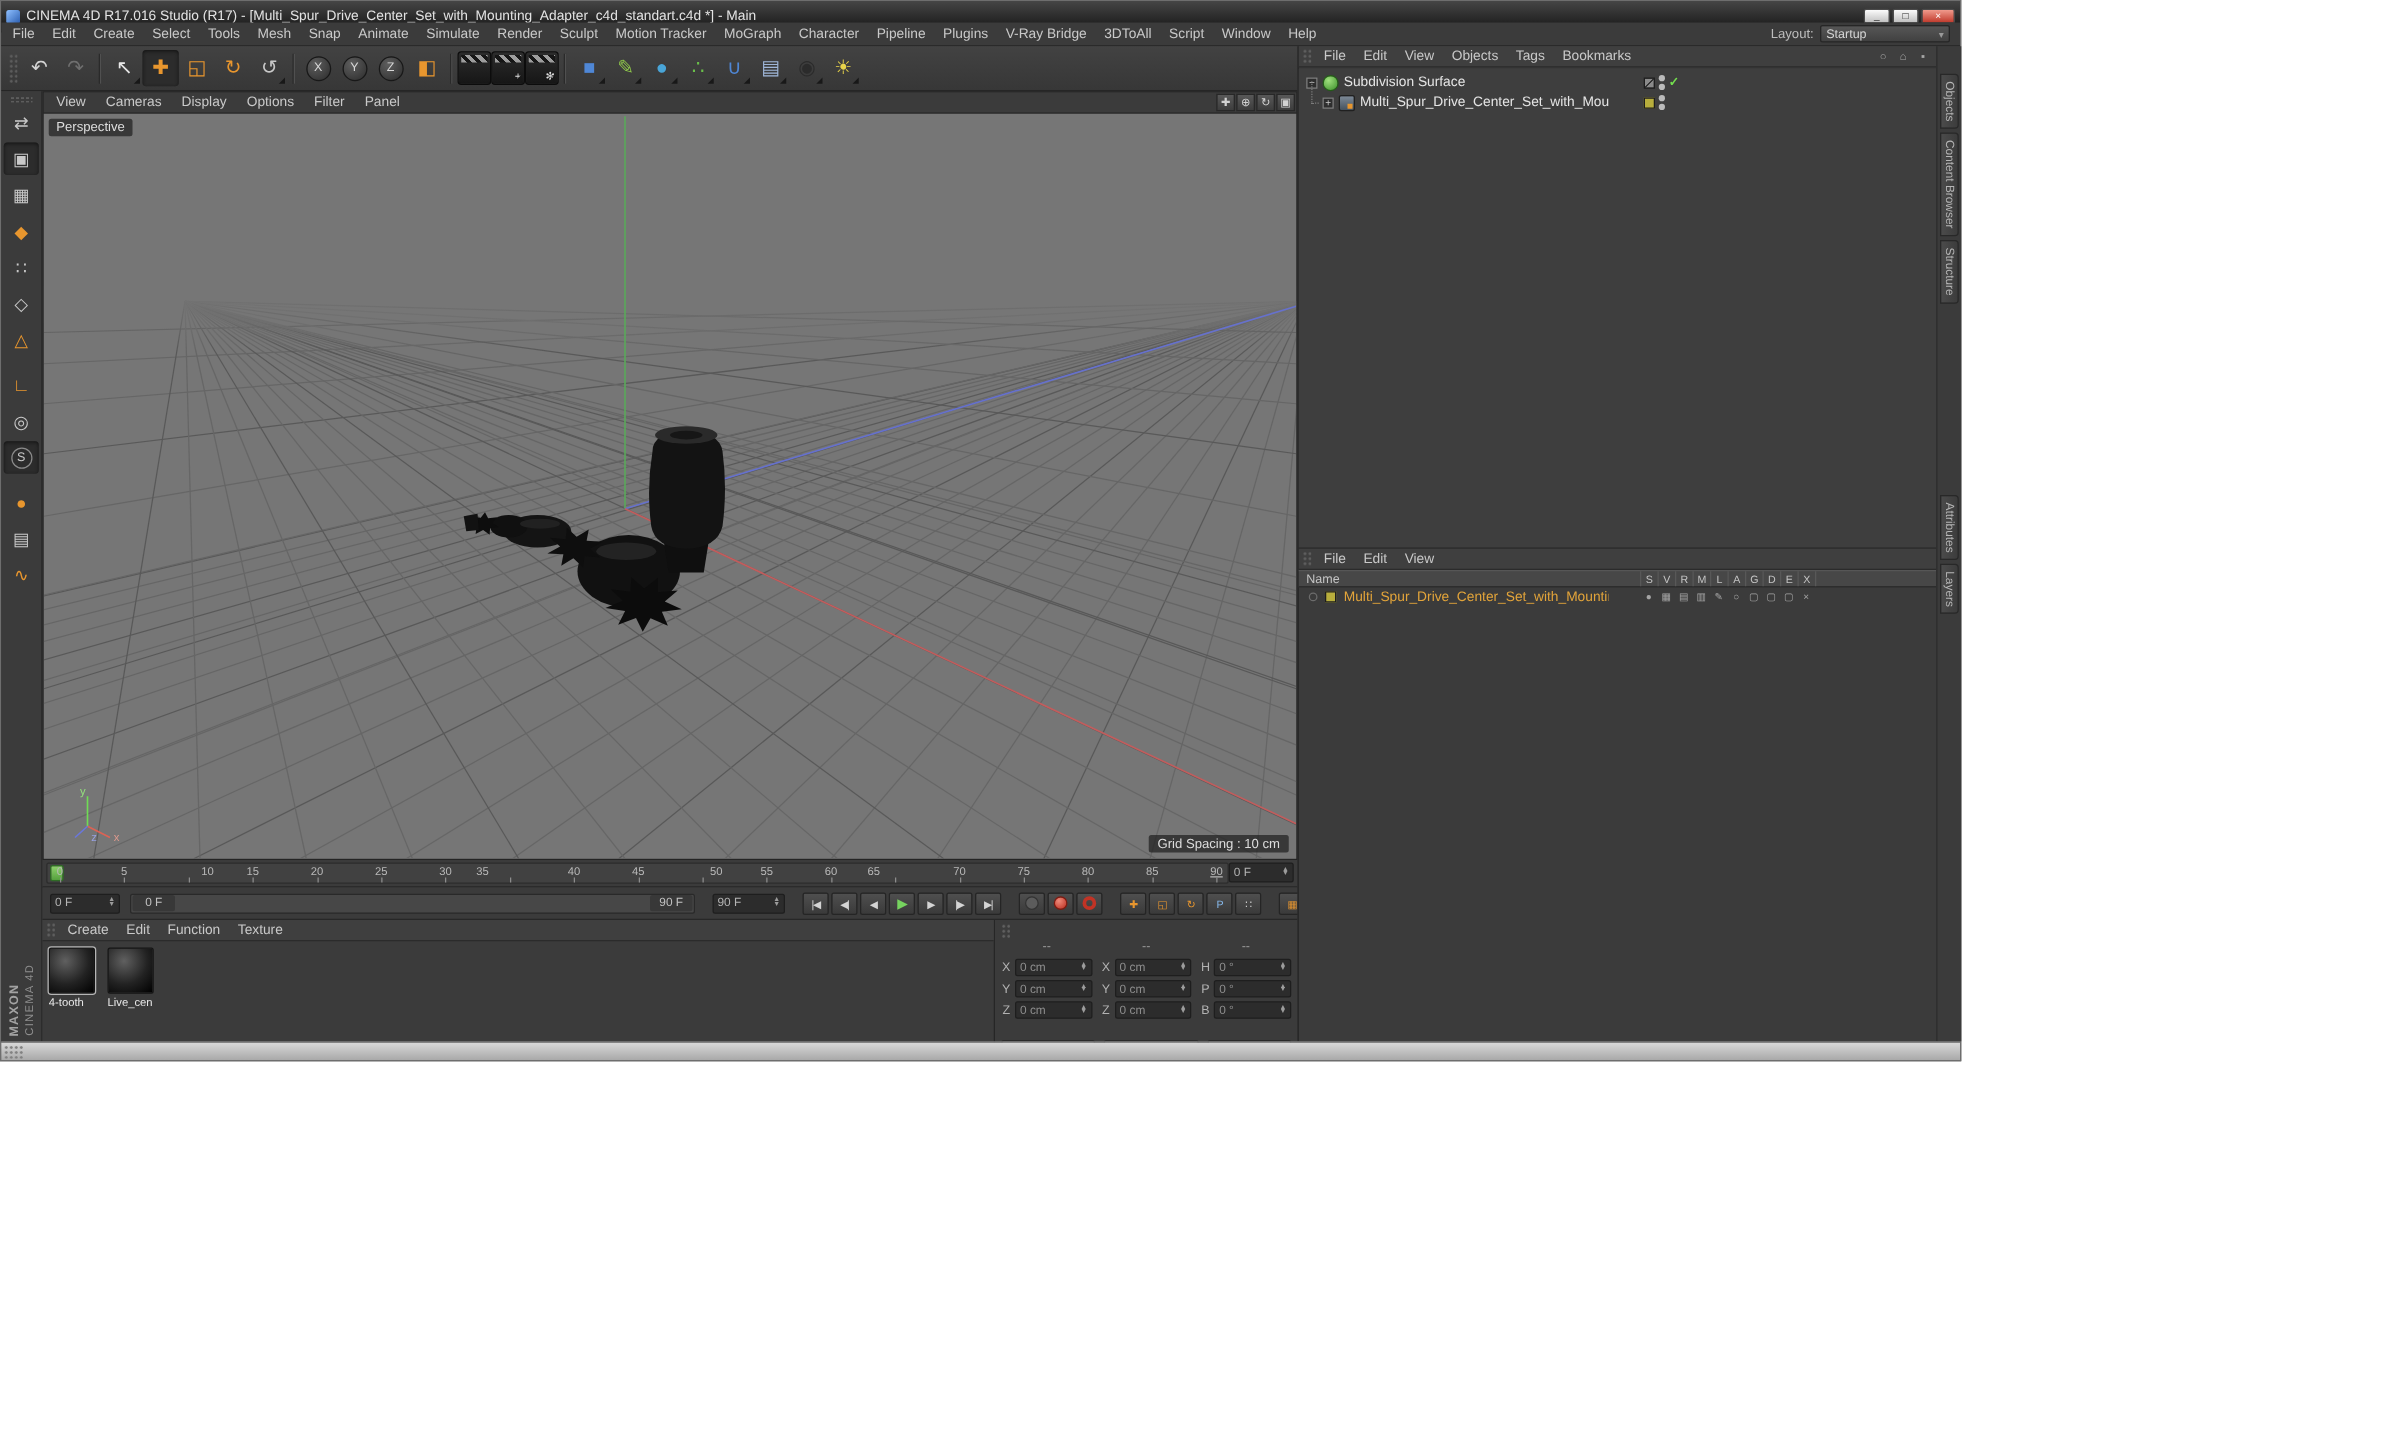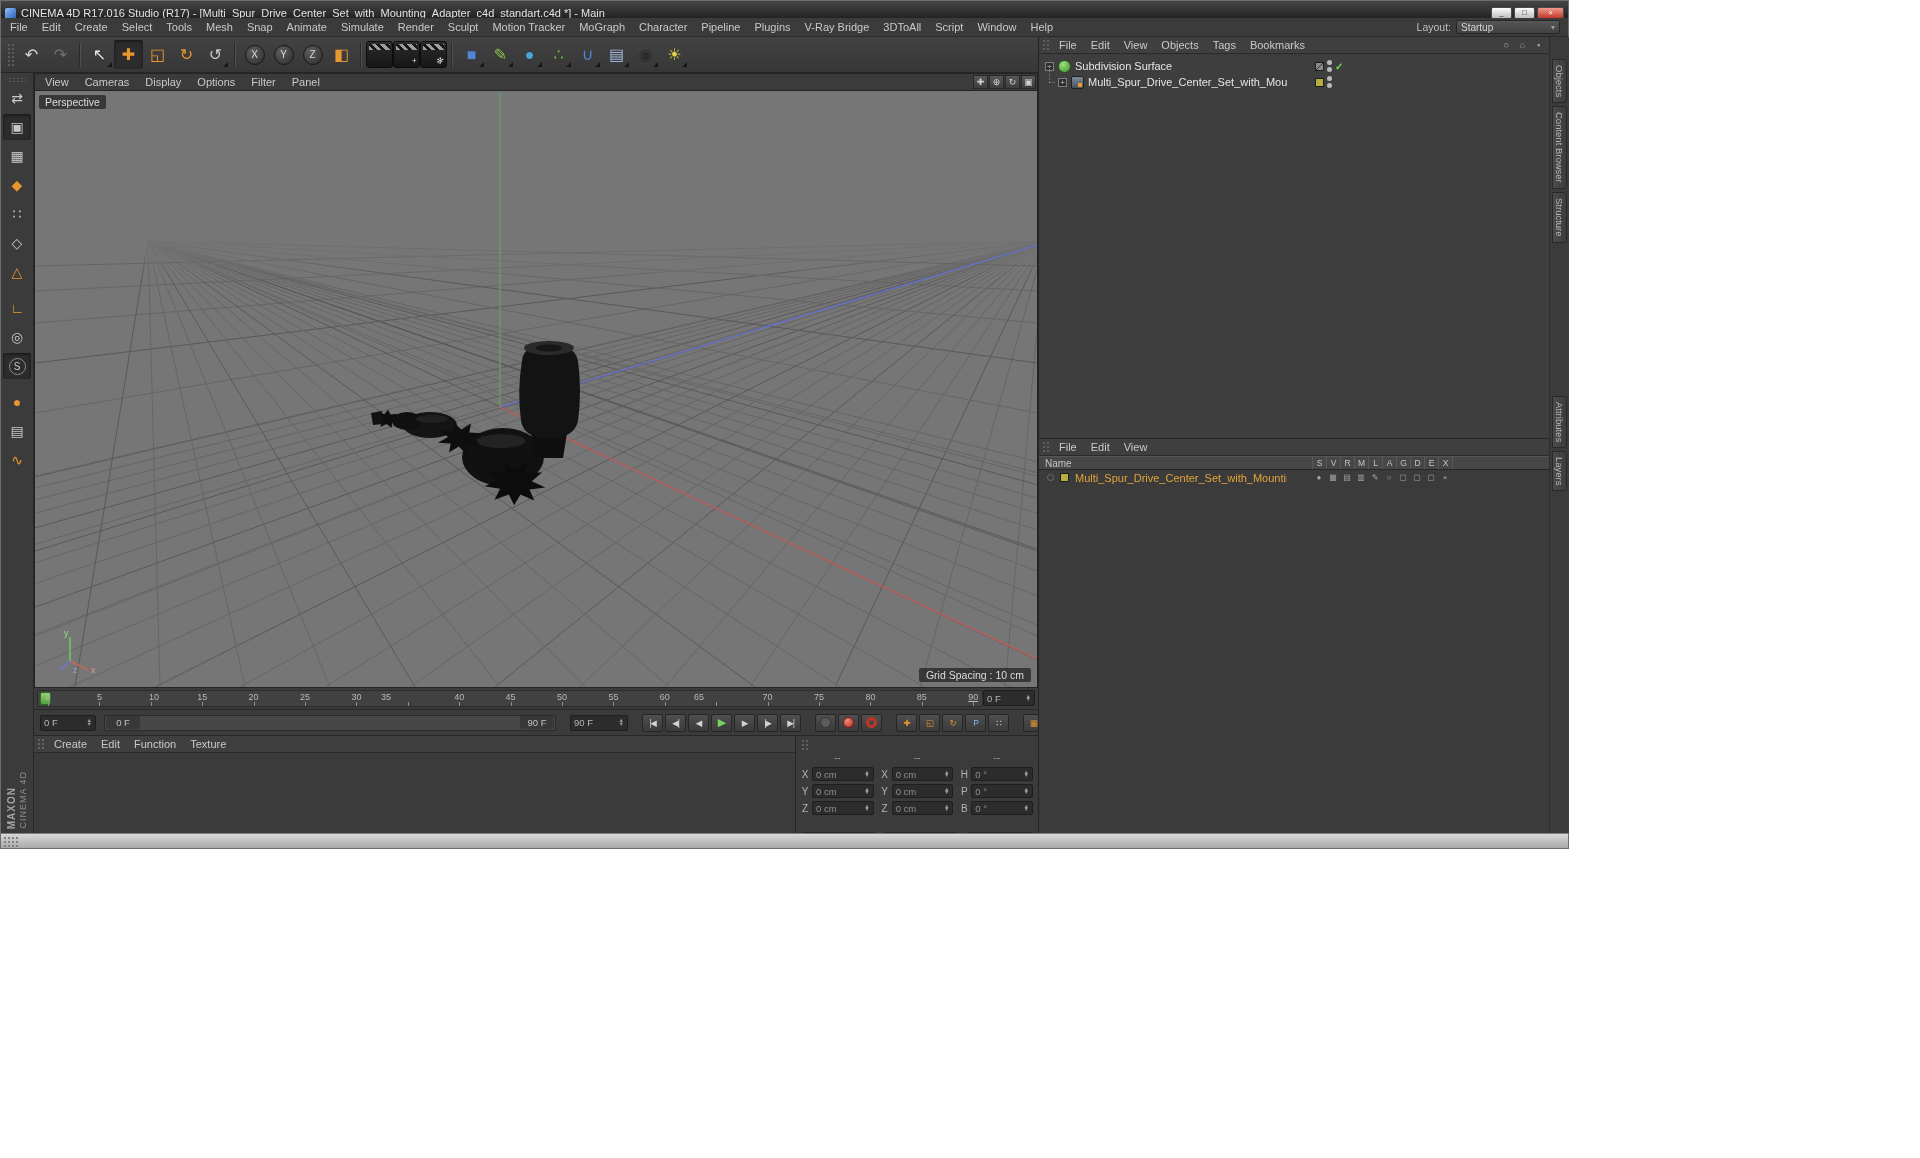--- a/index.html
+++ b/index.html
@@ -437,37 +437,37 @@
     </div>
   </div>
 
   <div class="timeline">
     <div class="tl-ruler" id="tl-ruler">
       <div class="tl-head"></div>
     <span class="tick" style="left: 10px;">0</span>
         <i class="tickmark" style="left: 10px;"></i>
         <span class="tick" style="left: 61.4px;">5</span>
         <i class="tickmark" style="left: 61.4px;"></i>
-        <span class="tick" style="left: 116px;">10</span>
+        <span class="tick" style="left: 128px;">10</span>
         <i class="tickmark" style="left: 112.8px;"></i>
         <span class="tick" style="left: 164.2px;">15</span>
         <i class="tickmark" style="left: 164.2px;"></i>
         <span class="tick" style="left: 215.6px;">20</span>
         <i class="tickmark" style="left: 215.6px;"></i>
         <span class="tick" style="left: 267px;">25</span>
         <i class="tickmark" style="left: 267px;"></i>
         <span class="tick" style="left: 318.4px;">30</span>
         <i class="tickmark" style="left: 318.4px;"></i>
         <span class="tick" style="left: 348px;">35</span>
         <i class="tickmark" style="left: 369.8px;"></i>
         <span class="tick" style="left: 421.2px;">40</span>
         <i class="tickmark" style="left: 421.2px;"></i>
         <span class="tick" style="left: 472.6px;">45</span>
         <i class="tickmark" style="left: 472.6px;"></i>
-        <span class="tick" style="left: 524px; text-align: right;">50</span>
+        <span class="tick" style="left: 535px; text-align: right;">50</span>
         <i class="tickmark" style="left: 524px;"></i>
         <span class="tick" style="left: 575.4px;">55</span>
         <i class="tickmark" style="left: 575.4px;"></i>
         <span class="tick" style="left: 626.8px;">60</span>
         <i class="tickmark" style="left: 626.8px;"></i>
         <span class="tick" style="left: 661px;">65</span>
         <i class="tickmark" style="left: 678.2px;"></i>
         <span class="tick" style="left: 729.6px;">70</span>
         <i class="tickmark" style="left: 729.6px;"></i>
         <span class="tick" style="left: 781px;">75</span>
@@ -533,20 +533,30 @@
   <div class="matman">
     <div class="panel-menu">
       <div class="grip-h"></div>
       <div id="mm-menu-items" style="display:flex">
           <span class="menu-item">Create</span>
           <span class="menu-item">Edit</span>
           <span class="menu-item">Function</span>
           <span class="menu-item">Texture</span>
         </div>
     </div>
+    <div class="mm-items" id="mm-items">
+        <div class="mat selected">
+          <div class="mat-thumb"></div>
+          <div class="mat-name">4-tooth</div>
+        </div>
+        <div class="mat">
+          <div class="mat-thumb"></div>
+          <div class="mat-name">Live_cen</div>
+        </div>
+      </div>
   </div>
 
   <div class="coords">
     <div class="co-top">
       <div class="grip-h"></div>
     </div>
     <div class="co-columns" id="coord-columns">
         <div class="co-col">
           <div class="co-head">--</div>
           <div class="co-row">

